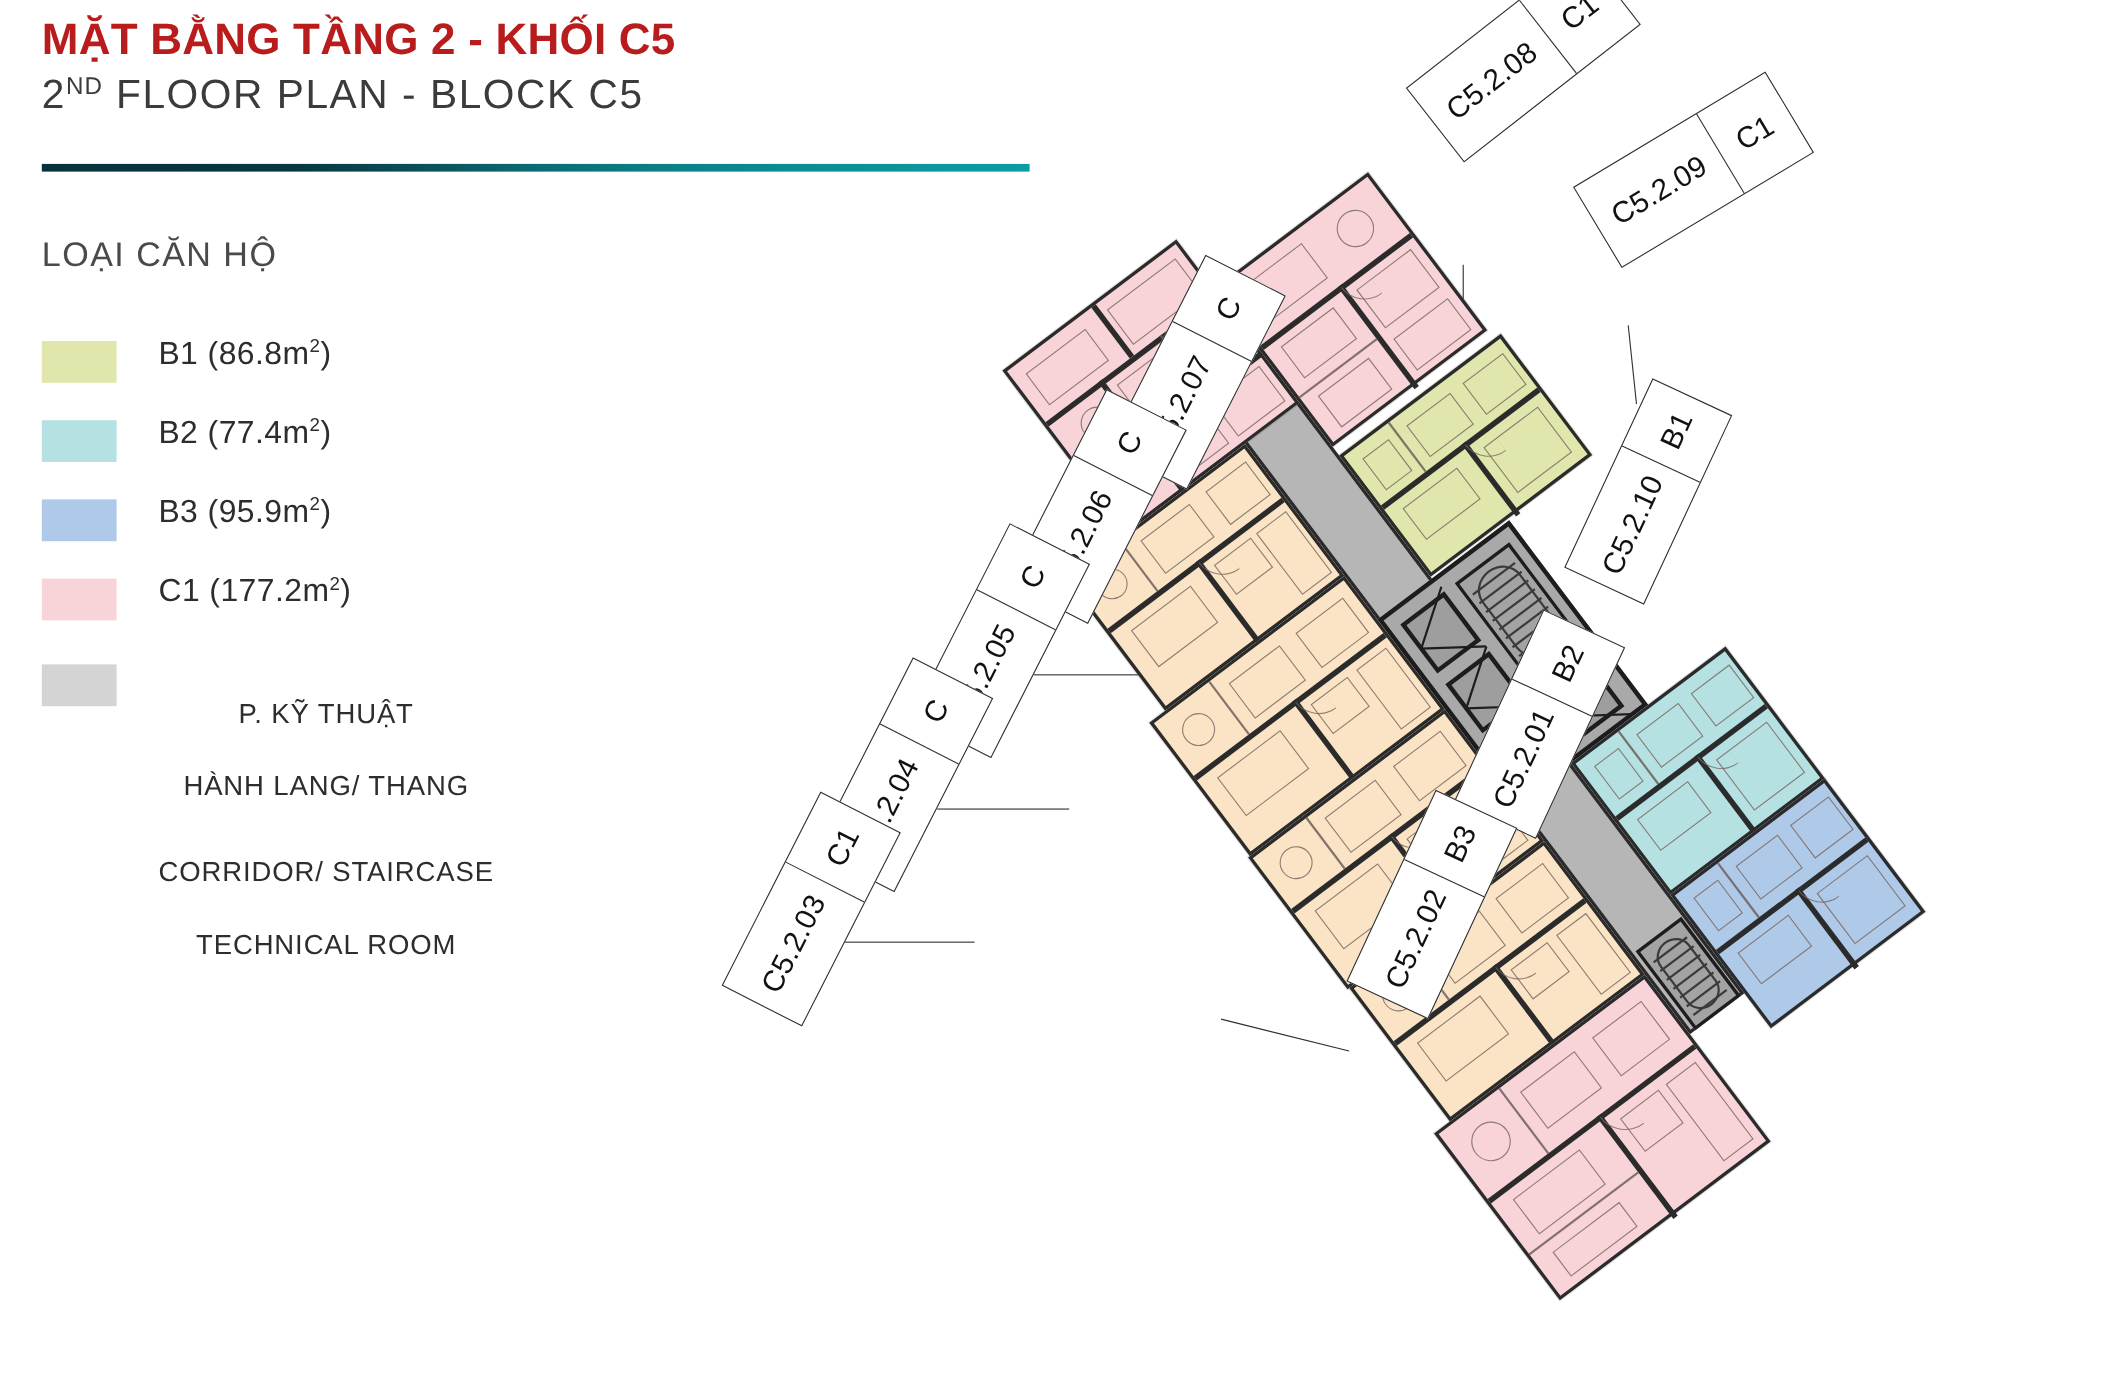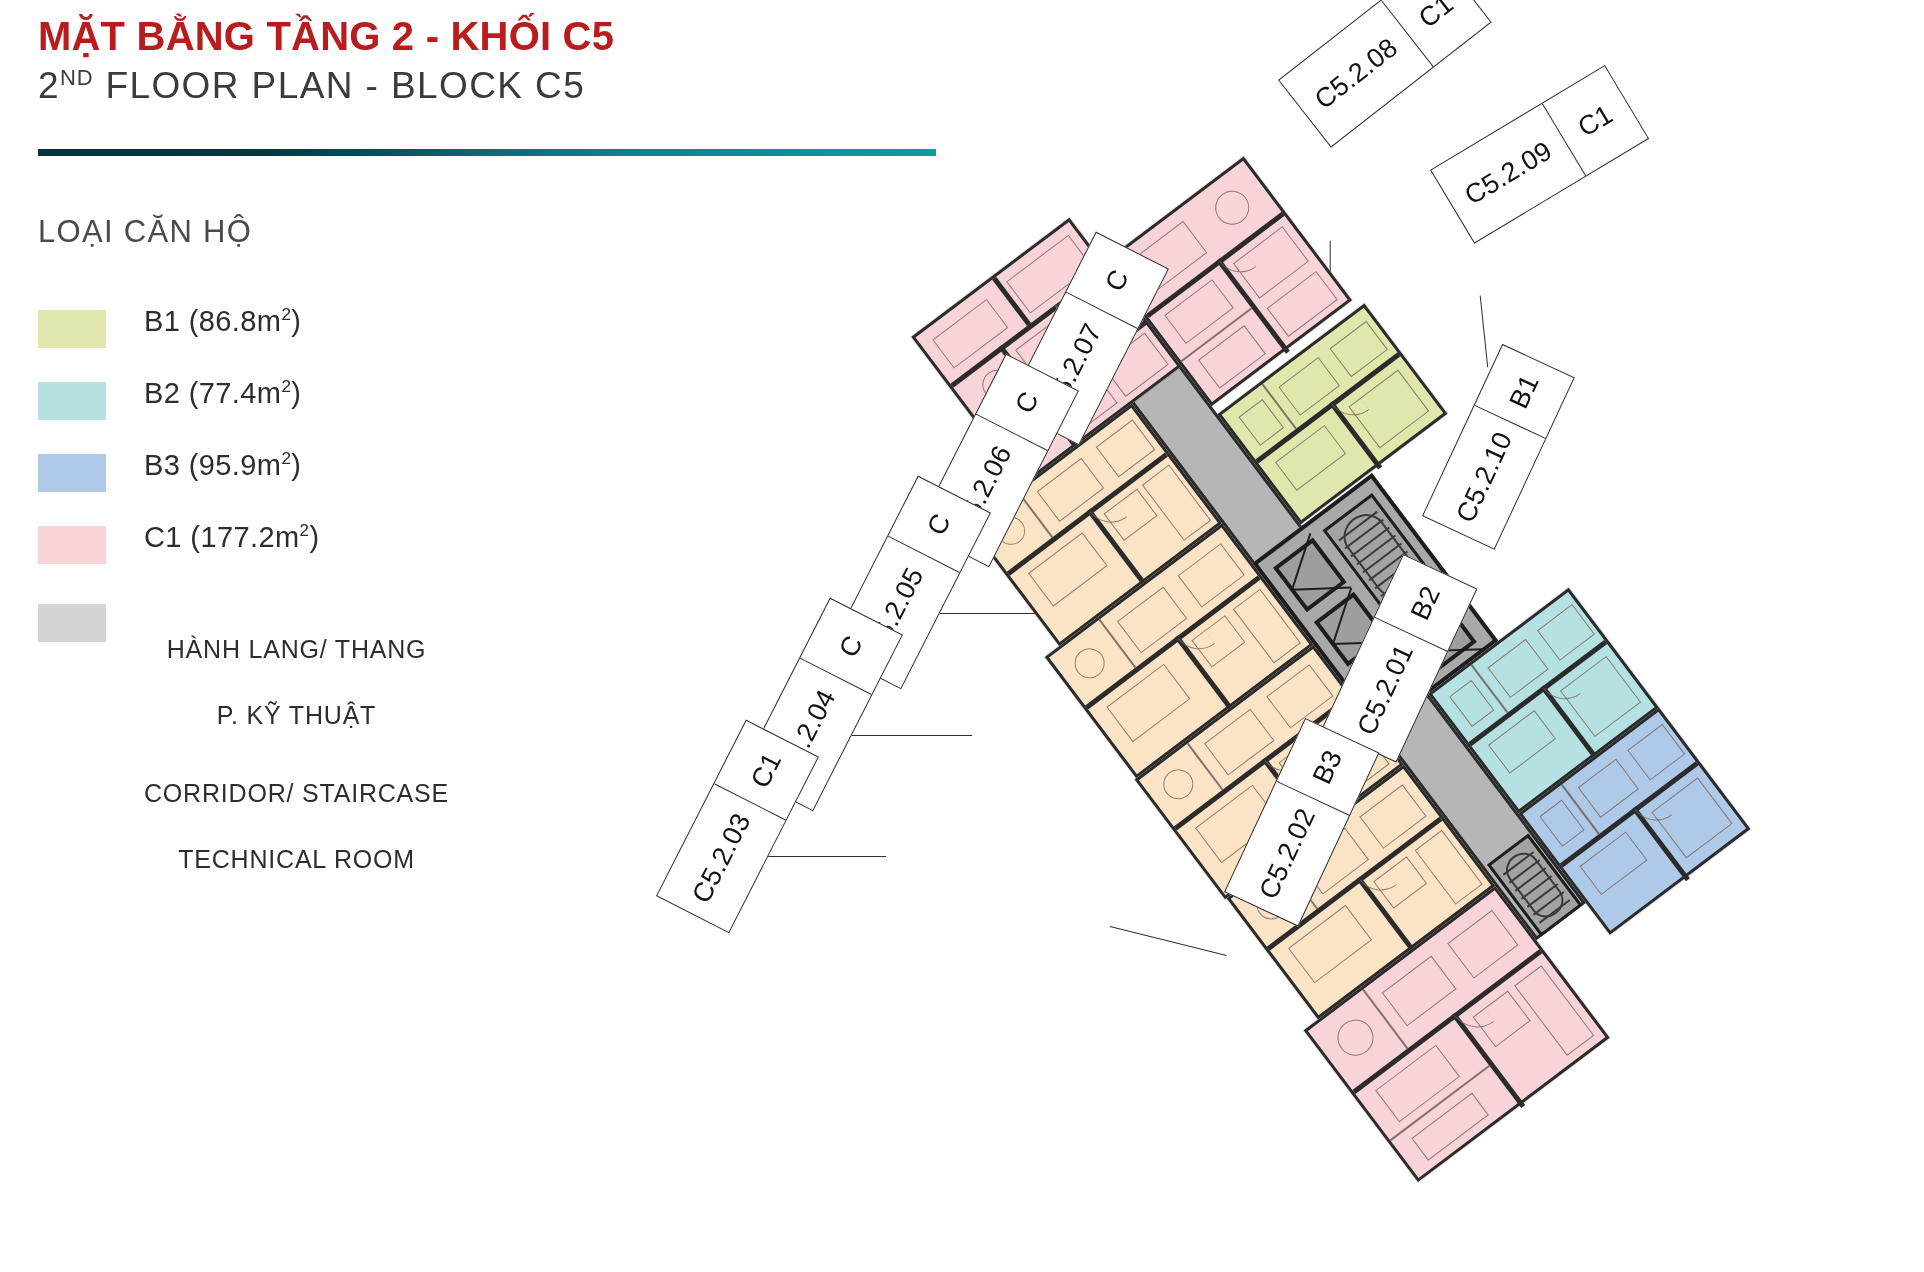--- a/index.html
+++ b/index.html
@@ -265,22 +265,22 @@
 
 
     <div class="legend-row">
       <div class="swatch" style="background:#f8d3d8"></div>
       <div class="legend-label"><span> C1 (177.2m</span><sup>2</sup><span>)</span></div>
     </div>
 
     <div class="legend-row tall" style="margin-top:6px">
       <div class="swatch" style="background:#d4d4d4"></div>
       <div class="legend-multiline">
+        <div>P. KỸ THUẬT</div>
         <div>HÀNH LANG/ THANG</div>
-        <div>P. KỸ THUẬT</div>
         <div class="en">CORRIDOR/ STAIRCASE</div>
         <div>TECHNICAL ROOM</div>
       </div>
     </div>
 
   </div>
 </div>
 
 <div id="plan-stage">
 

